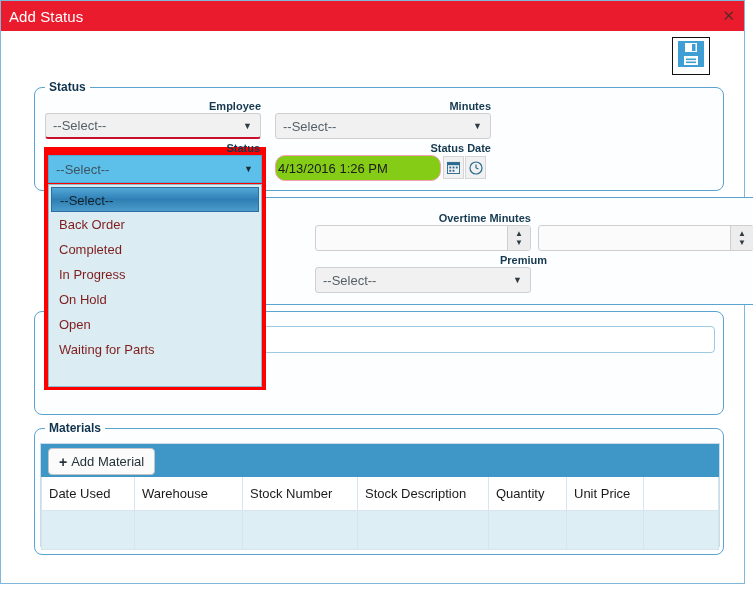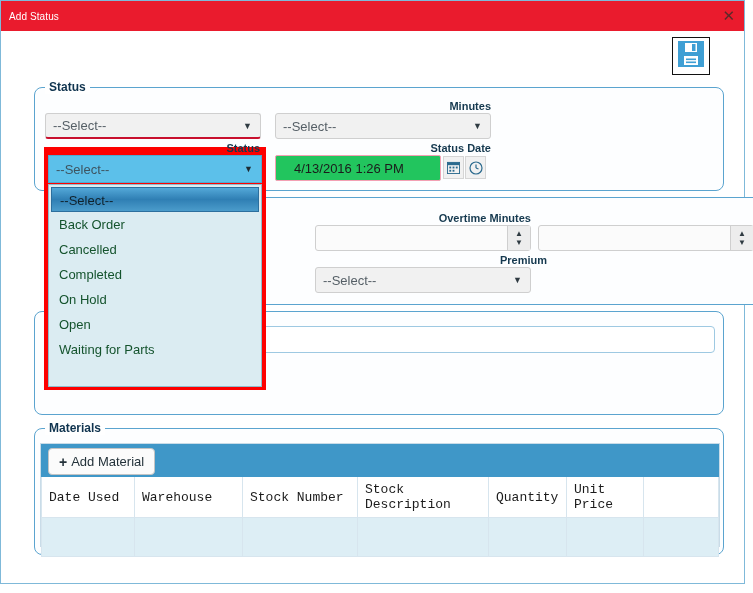--- a/index.html
+++ b/index.html
@@ -28,21 +28,21 @@
 
   #titlebar {
     height: 30px;
     background: #ea1b2d;
     position: relative;
     display: flex;
     align-items: center;
   }
   #titlebar .title {
     color: #ffffff;
-    font-size: 10px;
+    font-size: 15px;
     padding-left: 8px;
     letter-spacing: .1px;
   }
   #close-btn {
     position: absolute;
     right: 9px;
     top: 50%;
     transform: translateY(-50%);
     color: #5a2a2a;
     font-size: 15px;
@@ -153,28 +153,28 @@
     font-size: 8px;
     line-height: 9px;
     color: #2f3b42;
     cursor: pointer;
   }
 
   
   #status-date-box {
     position: absolute;
     border: 1px solid #f3a0b4;
-    border-radius: 2px;
-    box-sizing: border-box;
-    background: #22c55e;
+    border-radius: 10px;
+    box-sizing: border-box;
+    background: #84cc16;
     font-size: 13px;
     color: #1b1b1b;
     display: flex;
     align-items: center;
-    padding-left: 18px;
+    padding-left: 2px;
   }
   .dt-btn {
     position: absolute;
     width: 21px;
     height: 23px;
     background: #f1f1f1;
     border: 1px solid #d5d5d5;
     box-sizing: border-box;
     display: flex;
     align-items: center;
@@ -219,21 +219,20 @@
     align-items: center;
     gap: 4px;
     cursor: pointer;
   }
   #add-material-btn .plus { font-weight: bold; font-size: 14px; }
 
   table.grid {
     width: 100%;
     border-collapse: collapse;
     table-layout: fixed;
-    font-family: Liberation Mono, monospace;
   }
   table.grid th {
     background: #ffffff;
     border: 1px solid #d7e5ee;
     border-top: none;
     font-size: 13px;
     font-weight: normal;
     color: #1b1b1b;
     text-align: left;
     padding: 5px 7px;
@@ -279,21 +278,21 @@
     background: #dbecf2;
     border: 1px solid #8fbccd;
     box-sizing: border-box;
     z-index: 42;
     padding: 2px;
   }
   #status-listbox .opt {
     height: 25px;
     line-height: 25px;
     font-size: 13px;
-    color: #14532d;
+    color: #7f1d1d;
     padding-left: 8px;
     cursor: pointer;
     box-sizing: border-box;
   }
   #status-listbox .opt.selected {
     background: linear-gradient(to bottom, #53a8d8 0%, #2f7fb4 50%, #4b9ccb 100%);
     border: 1px solid #2c6f9e;
     color: #10222c;
   }
   #status-label-overlay {
@@ -326,20 +325,21 @@
           <rect x="9" y="18.5" width="10" height="1.6" fill="#3f9fd4"></rect>
           <rect x="9" y="21.5" width="10" height="1.6" fill="#3f9fd4"></rect>
         </svg>
       </span>
     </div>
   </div>
 
   <div class="fs" id="fs-status" style="left:33px; top:86px; width:690px; height:104px;">
     <div class="legend">Status</div>
 
+    <div class="flabel" style="left:8px; top:12px; width:218px;">Employee</div>
     <div class="sel redline" style="left:10px; top:25px; width:216px; height:26px;">
       <span>--Select--</span>
       <span class="caret">▼</span>
     </div>
 
     <div class="flabel" style="left:238px; top:12px; width:218px;">Minutes</div>
     <div class="sel" style="left:240px; top:25px; width:216px; height:26px;">
       <span>--Select--</span>
       <span class="caret">▼</span>
     </div>
@@ -451,20 +451,20 @@
   <div id="status-combo-wrap" style="left:43px; top:146px; width:222px; height:243px;"></div>
 
   <div id="status-combo-display" style="left:47px; top:154px; width:214px; height:28px;">
     <span>--Select--</span>
     <span class="caret">▼</span>
   </div>
 
   <div id="status-listbox" style="left:47px; top:183px; width:214px; height:203px;">
     <div class="opt selected">--Select--</div>
     <div class="opt">Back Order</div>
-    <div class="opt">Cancelled</div>
     <div class="opt">Completed</div>
+    <div class="opt">In Progress</div>
     <div class="opt">On Hold</div>
     <div class="opt">Open</div>
     <div class="opt">Waiting for Parts</div>
   </div>
 
 </div>
 
 </body></html>

